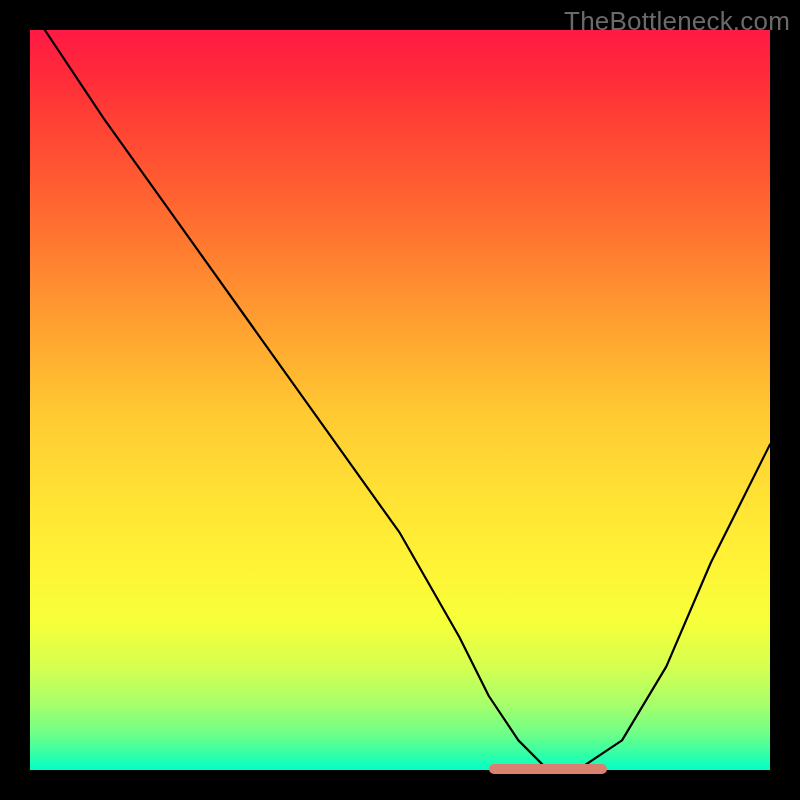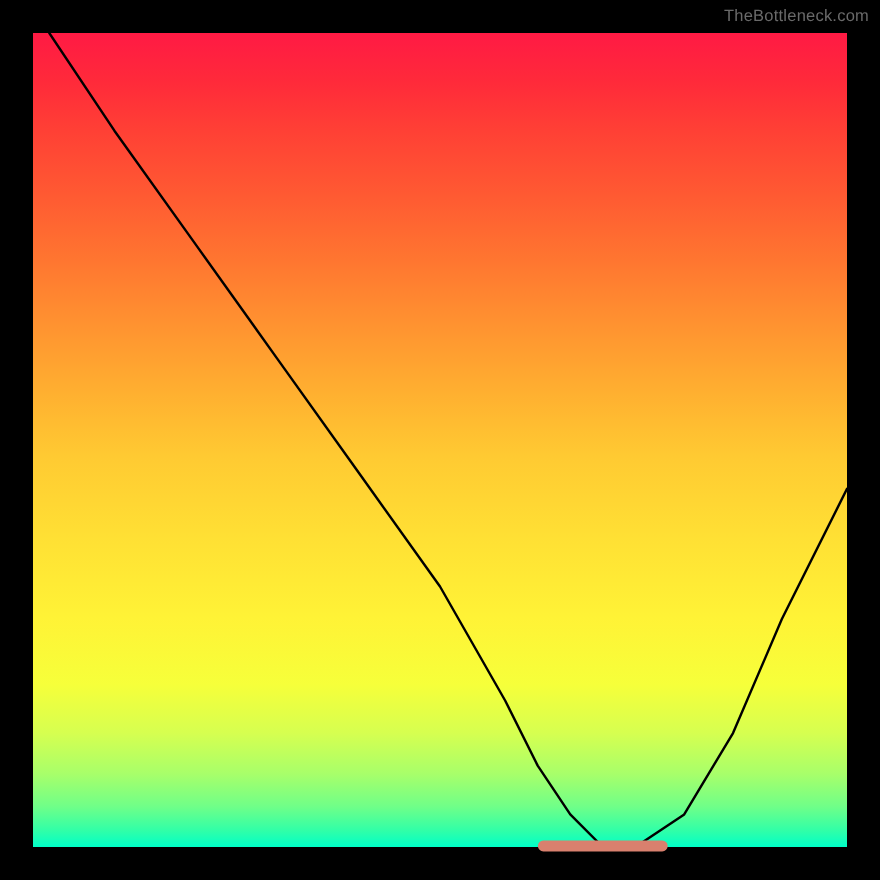--- a/index.html
+++ b/index.html
@@ -39,21 +39,21 @@
       #70ff88 95%,
       #30ffa8 98%,
       #00ffc8 100%
     );
   }
   .watermark {
     position: absolute;
     top: 6px;
     right: 10px;
     color: #6a6a6a;
-    font-size: 15px;
+    font-size: 26px;
     font-weight: 500;
     letter-spacing: 0.2px;
     z-index: 10;
   }
   svg.curve {
     position: absolute;
     left: 0;
     top: 0;
     width: 740px;
     height: 740px;

